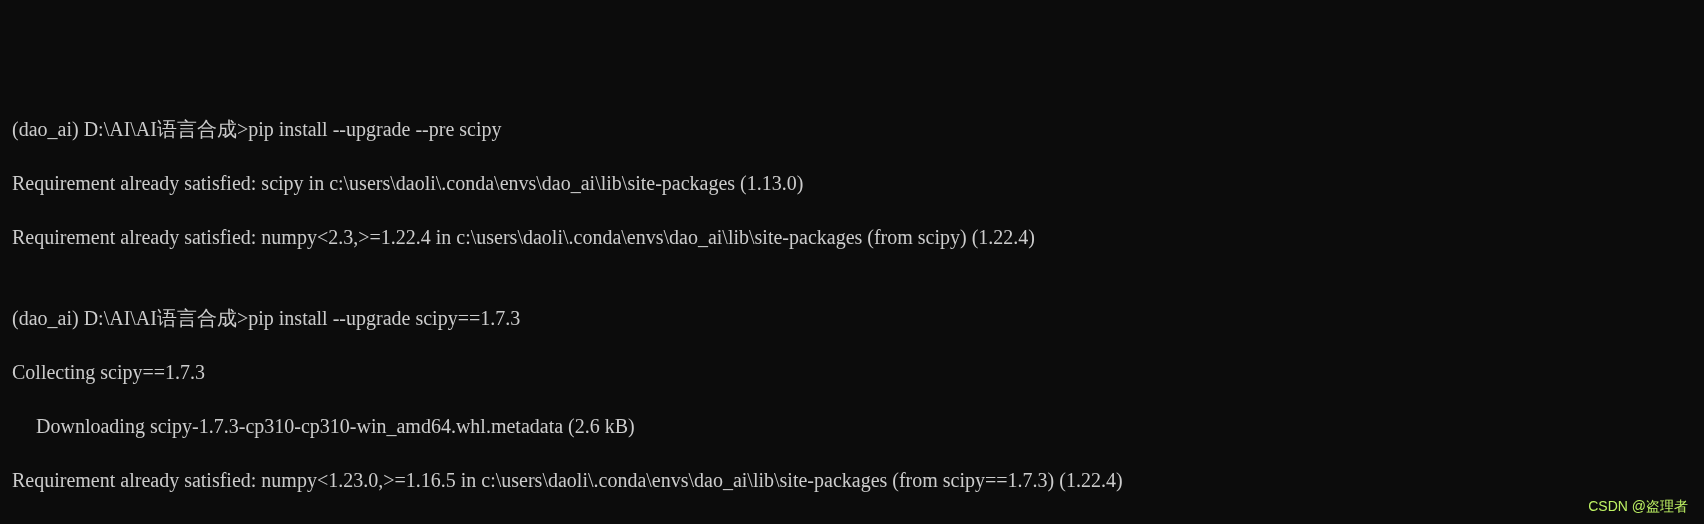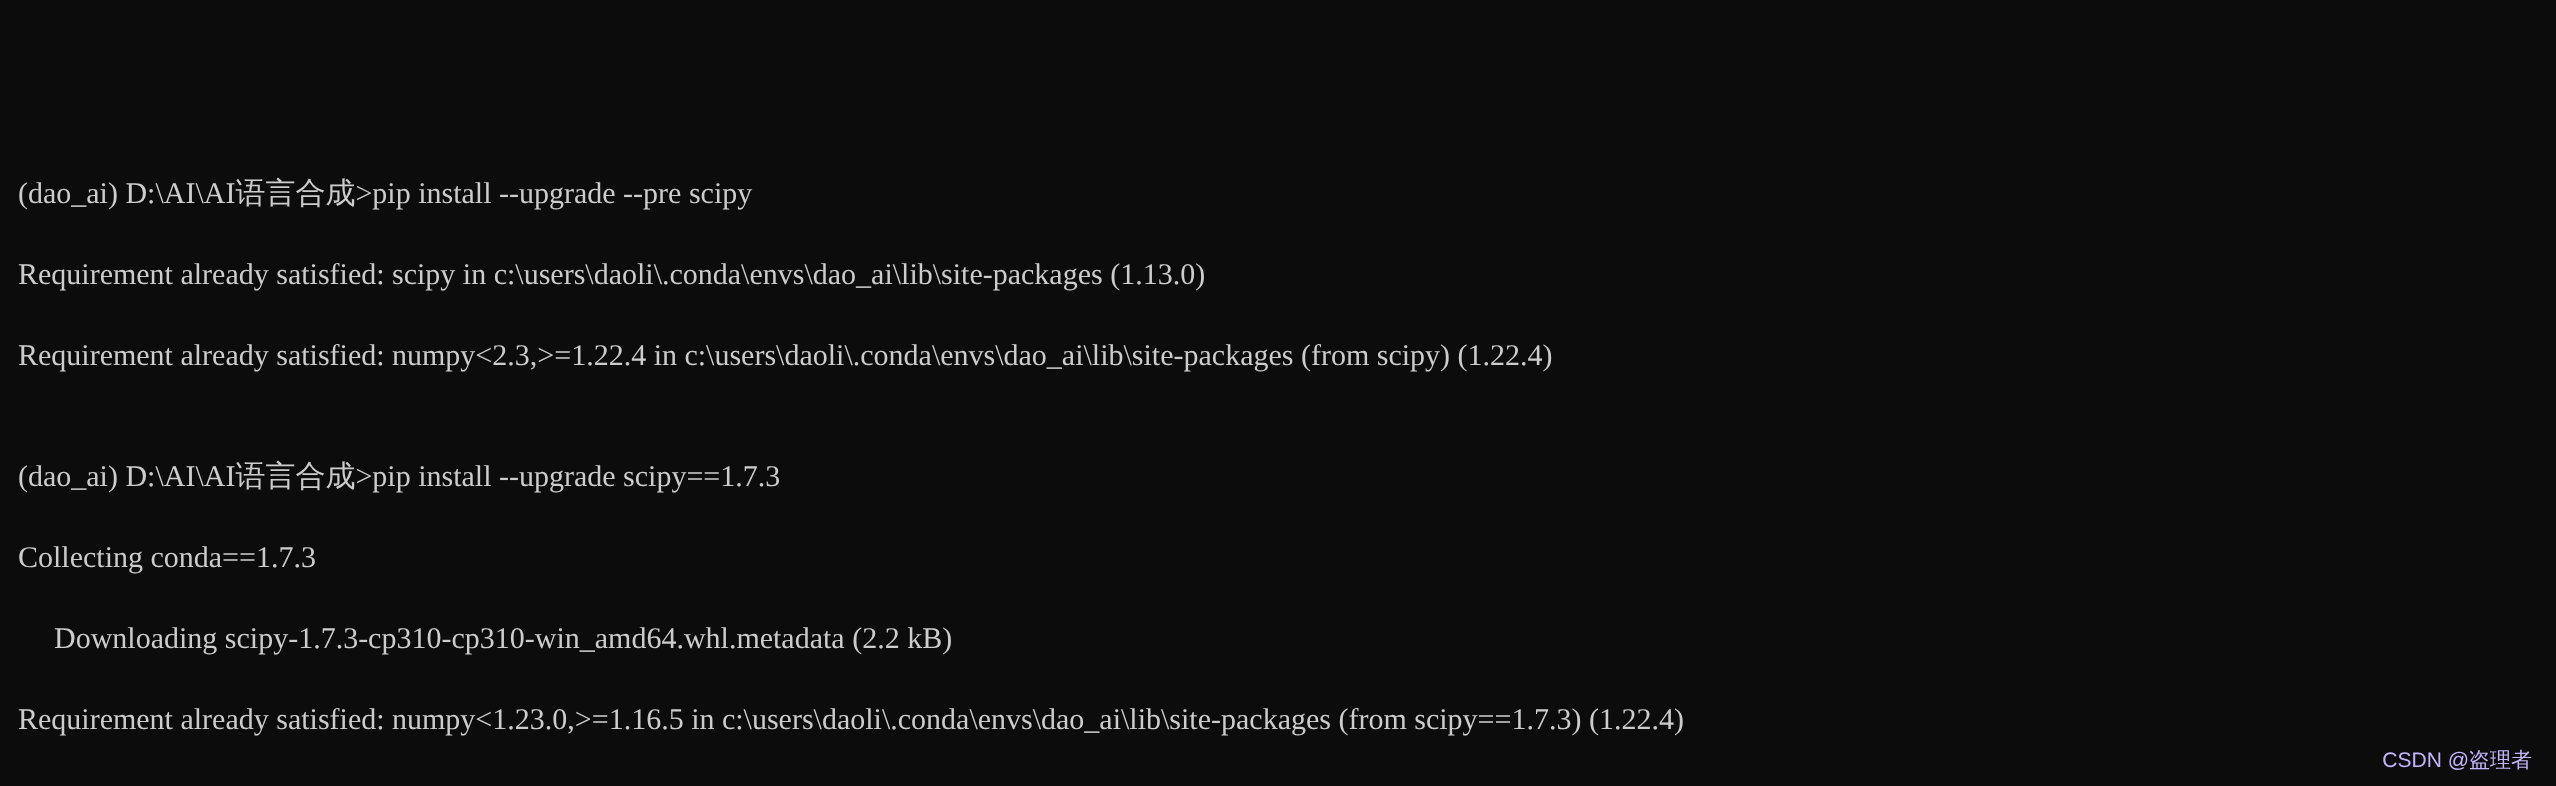--- a/index.html
+++ b/index.html
@@ -25,38 +25,38 @@
     .terminal-line {
       display: block;
     }
     .indent-1 {
       padding-left: 24px;
     }
     .watermark {
       position: absolute;
       bottom: 8px;
       right: 16px;
-      color: #c4b5fd;
+      color: #bef264;
       font-size: 14px;
       font-family: sans-serif;
       margin-left: 40px;
     }
   </style>
 </head>
 <body>
 
 
 
 <div class="terminal-line">(dao_ai) D:\AI\AI语言合成&gt;pip install --upgrade --pre scipy</div>
 <div class="terminal-line">Requirement already satisfied: scipy in c:\users\daoli\.conda\envs\dao_ai\lib\site-packages (1.13.0)</div>
 <div class="terminal-line">Requirement already satisfied: numpy&lt;2.3,&gt;=1.22.4 in c:\users\daoli\.conda\envs\dao_ai\lib\site-packages (from scipy) (1.22.4)</div>
 <div class="terminal-line"></div>
 <div class="terminal-line">(dao_ai) D:\AI\AI语言合成&gt;pip install --upgrade scipy==1.7.3</div>
-<div class="terminal-line">Collecting conda==1.7.3</div>
-<div class="terminal-line indent-1">Downloading scipy-1.7.3-cp310-cp310-win_amd64.whl.metadata (2.2 kB)</div>
+<div class="terminal-line">Collecting scipy==1.7.3</div>
+<div class="terminal-line indent-1">Downloading scipy-1.7.3-cp310-cp310-win_amd64.whl.metadata (2.6 kB)</div>
 <div class="terminal-line">Requirement already satisfied: numpy&lt;1.23.0,&gt;=1.16.5 in c:\users\daoli\.conda\envs\dao_ai\lib\site-packages (from scipy==1.7.3) (1.22.4)</div>
 <div class="terminal-line">Downloading scipy-1.7.3-cp310-cp310-win_amd64.whl (34.3 MB)</div>
 
 
 
 
 
 
 
 

